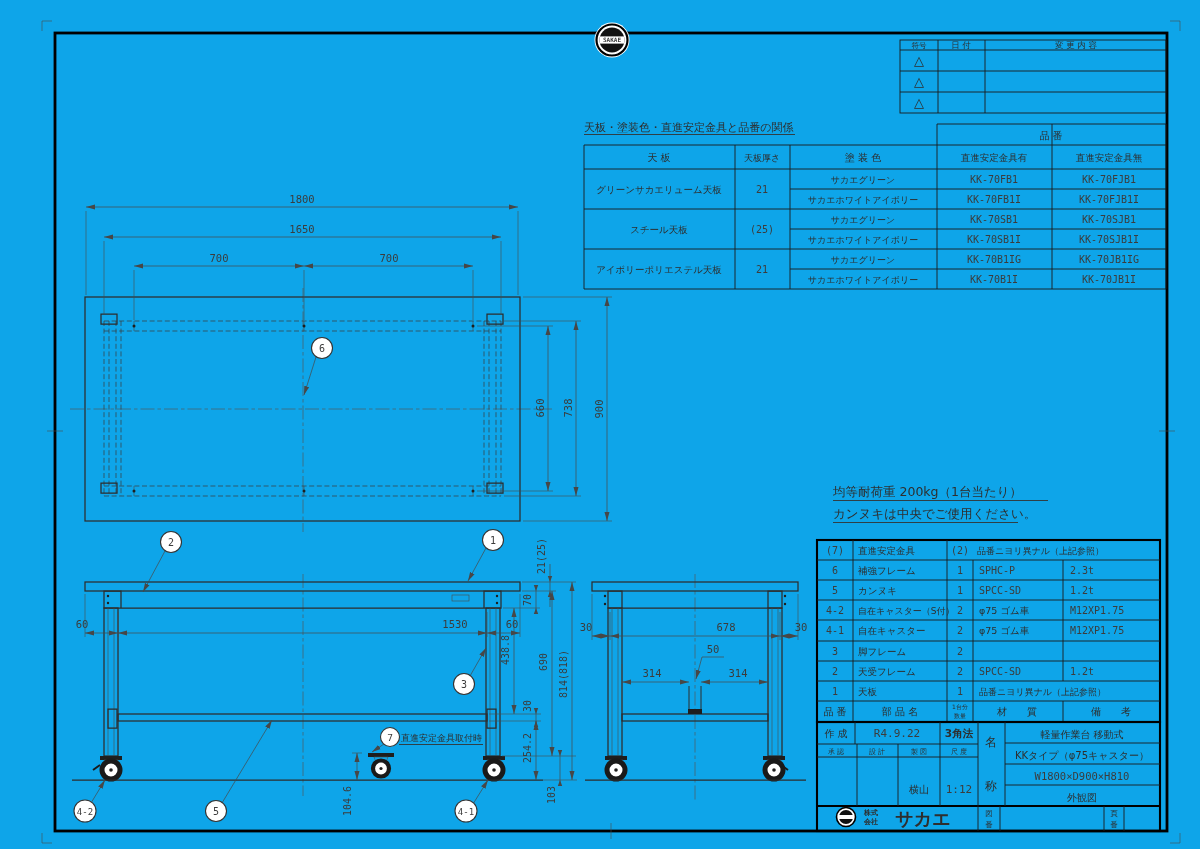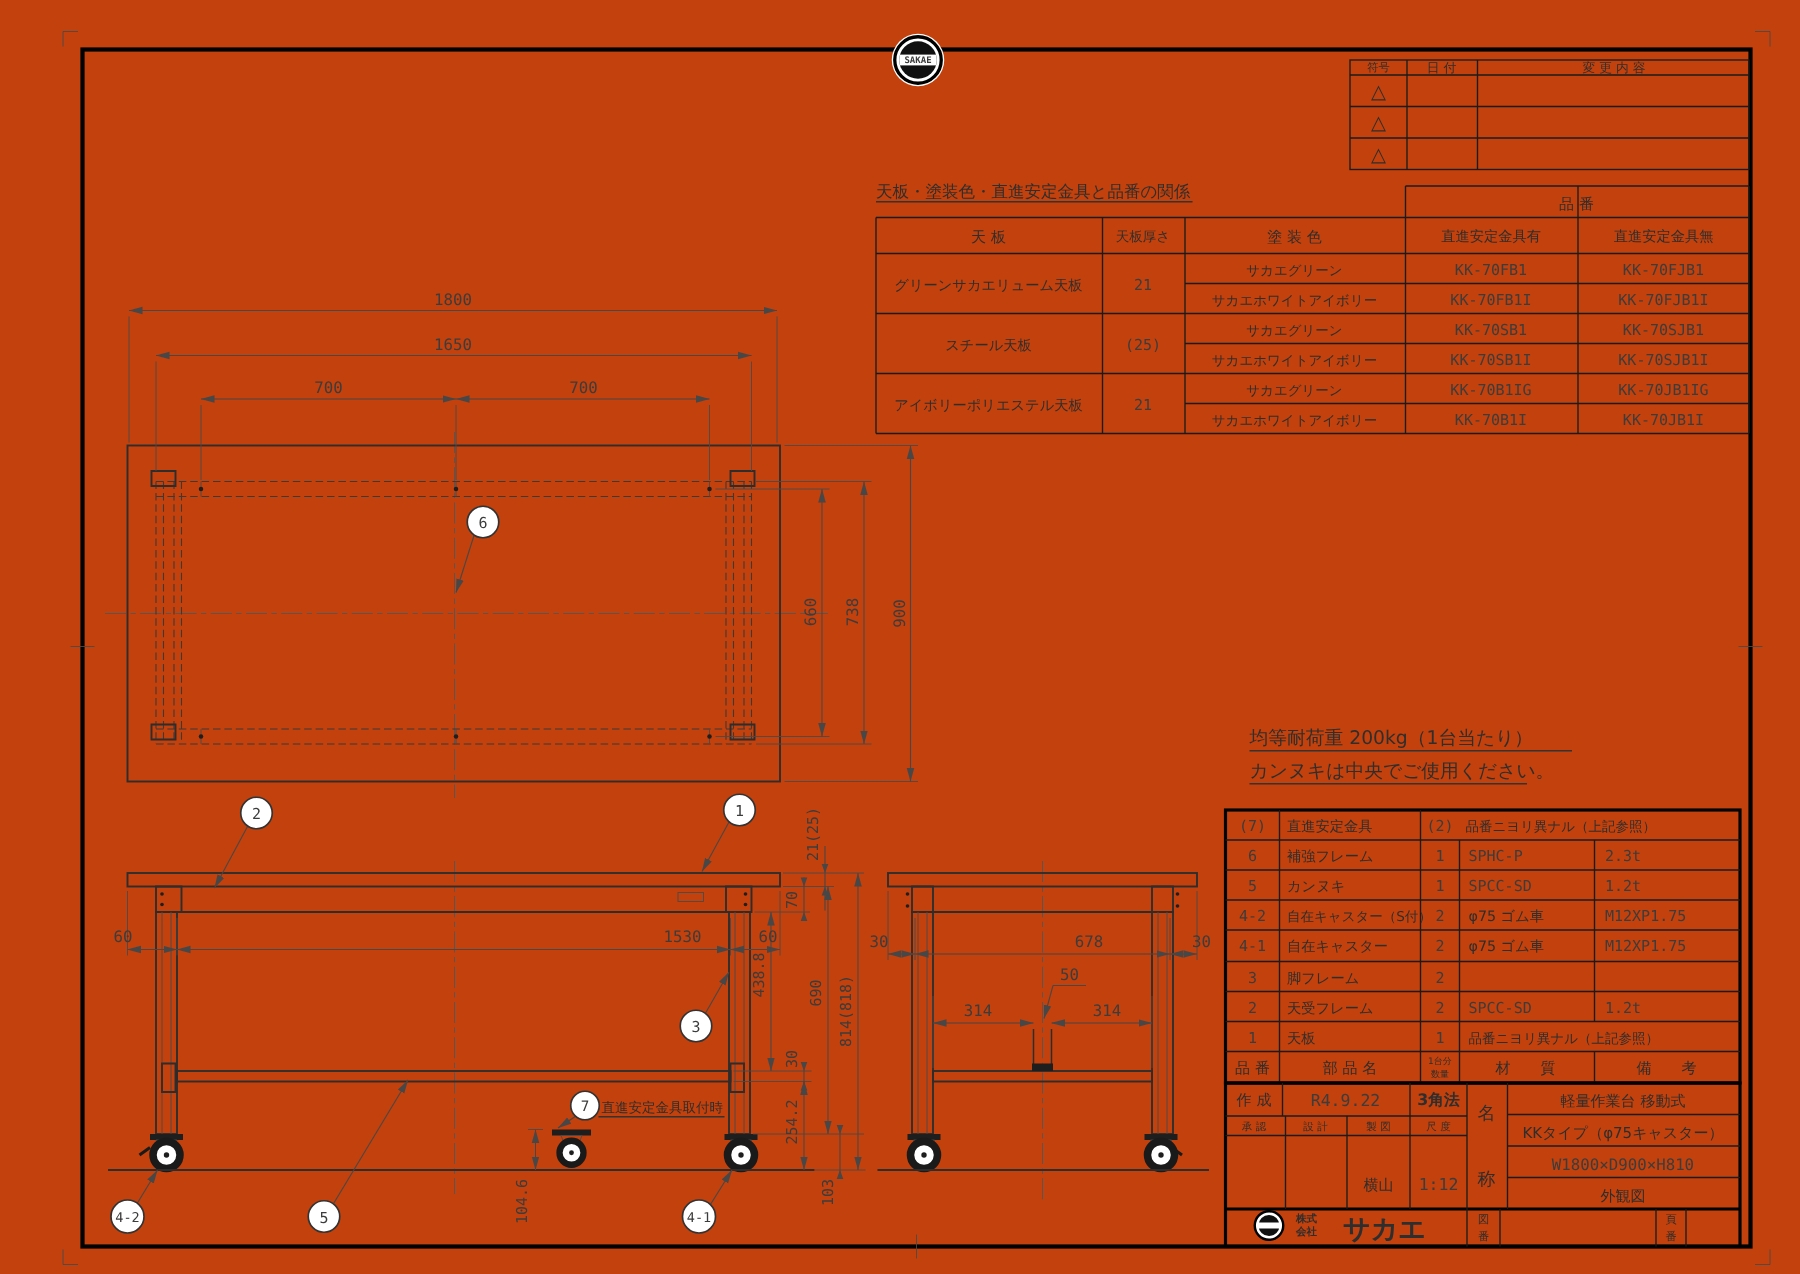--- a/index.html
+++ b/index.html
@@ -1,16 +1,16 @@
 <!DOCTYPE html>
 <html><head>
 <meta charset="utf-8">
 <style>
   html,body{margin:0;padding:0;background:#e8e8e8;}
-  .page{position:relative;width:1200px;height:849px;background:#c2410c;overflow:hidden;}
+  .page{position:relative;width:1200px;height:849px;background:#0ea5e9;overflow:hidden;}
   svg{position:absolute;left:0;top:0;}
   svg text{font-family:"DejaVu Sans","Liberation Sans",sans-serif;fill:#2e2e2e;text-anchor:middle;}
   svg text.d{font-family:"DejaVu Sans Mono","Liberation Mono",monospace;fill:#3c3c3c;}
   svg text.st{text-anchor:start;}
   svg text.b{font-weight:bold;}
   .ln{stroke:#2d2d2d;stroke-width:1.25;fill:none;}
   .fil{fill:#1e1e1e;stroke:none;}
   .thin{stroke:#4a4a4a;stroke-width:.6;fill:none;}
   .dsh{stroke:#3a3a3a;stroke-width:.7;fill:none;stroke-dasharray:5 2.6;}
   .cl{stroke:#555;stroke-width:.65;fill:none;stroke-dasharray:14 3 3.5 3;}

